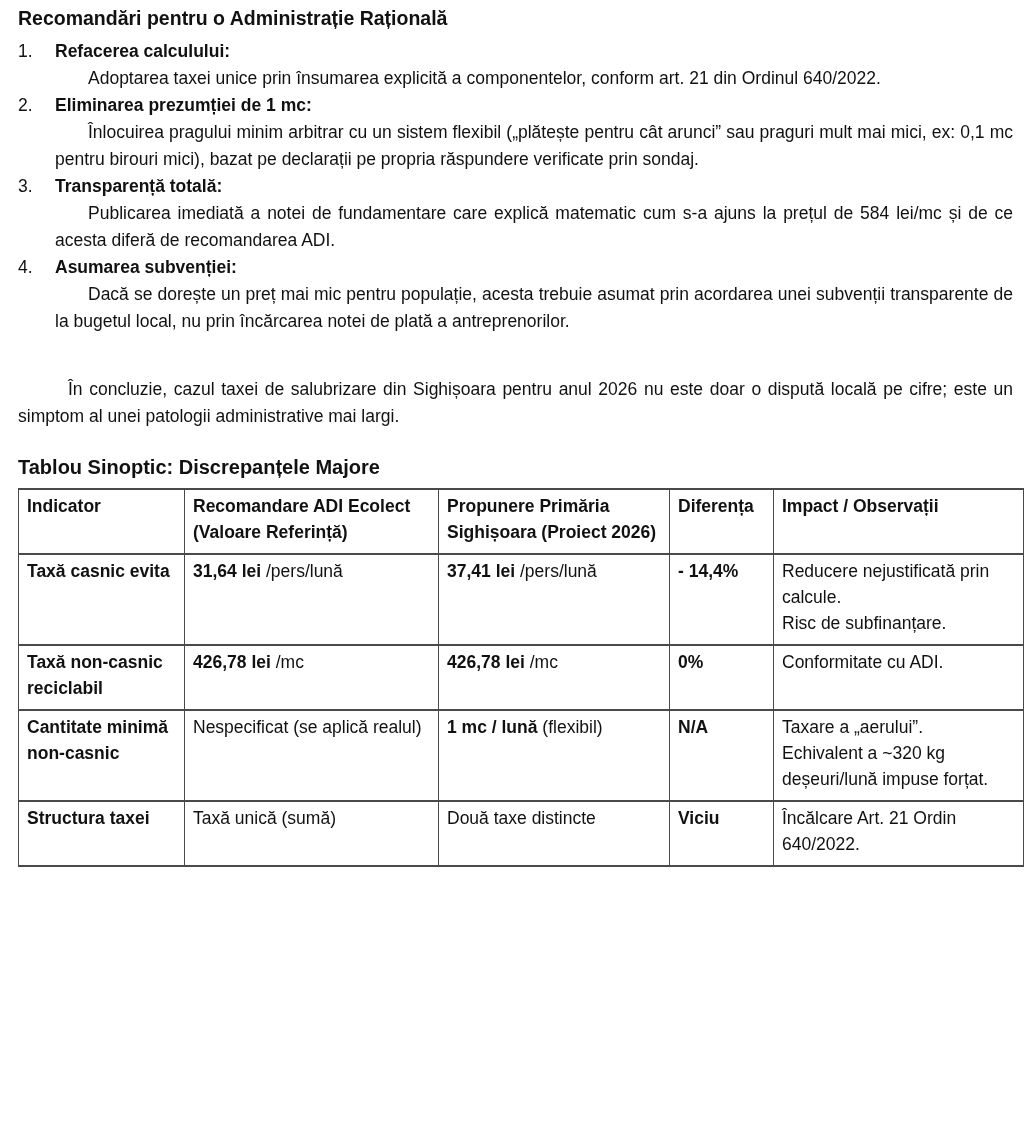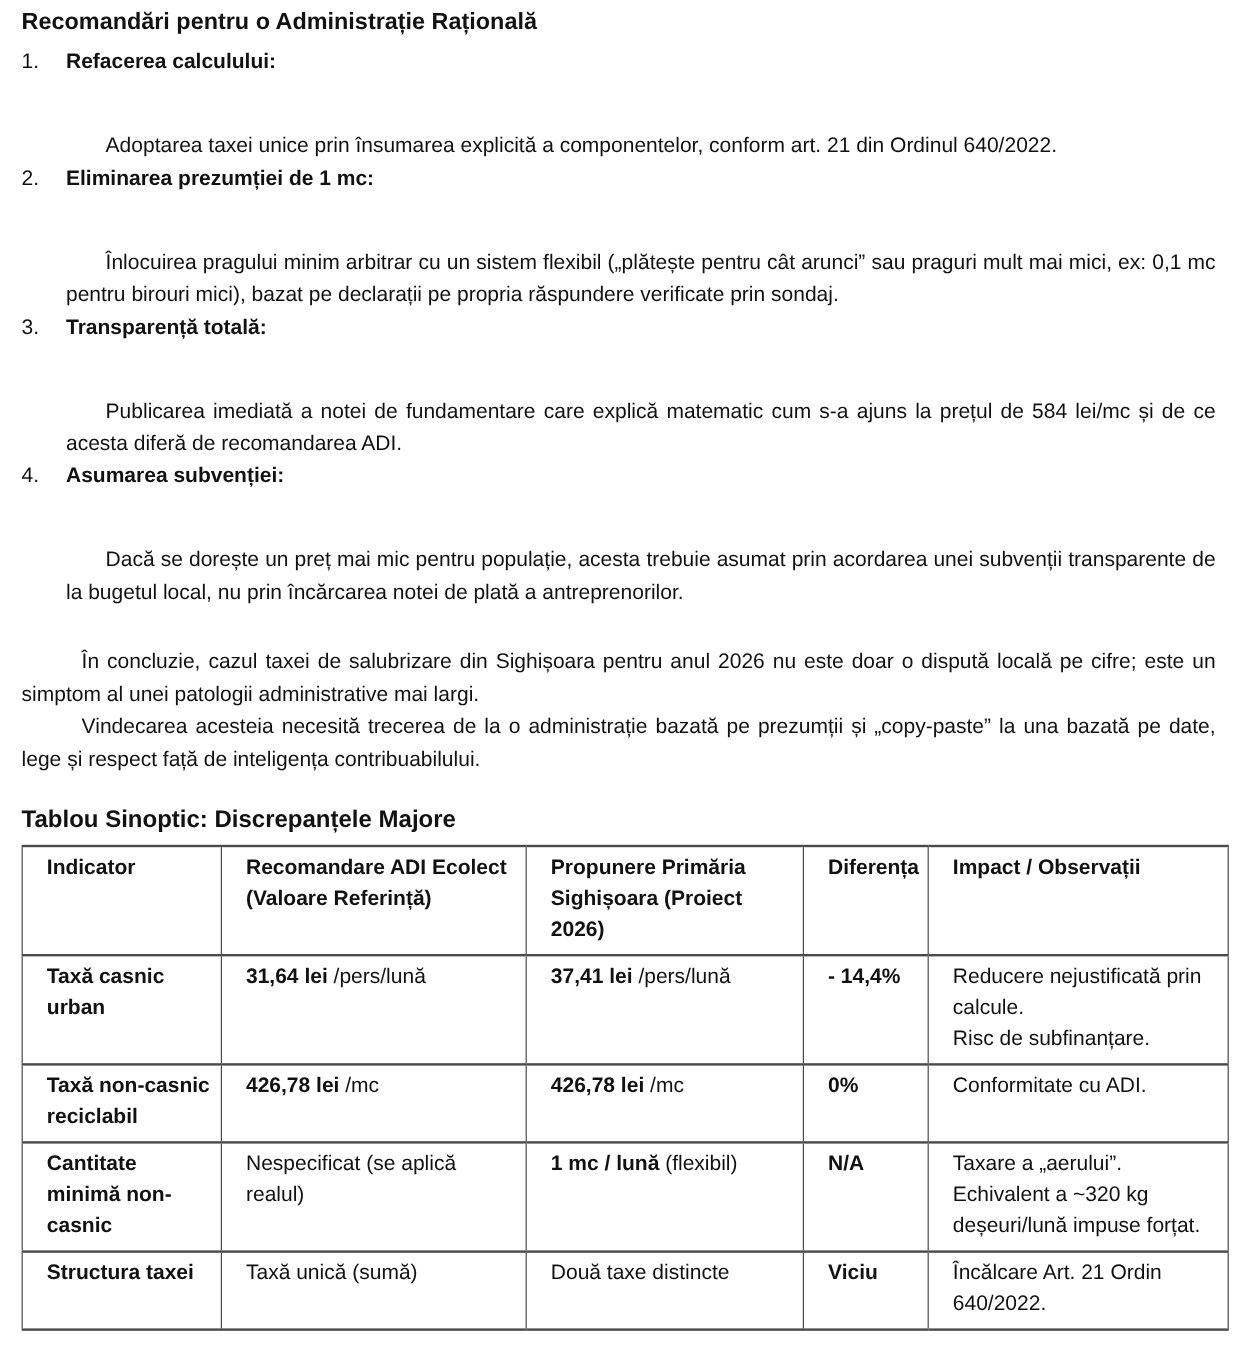--- a/index.html
+++ b/index.html
@@ -9,30 +9,30 @@
     font-family:Liberation Sans, sans-serif;
     font-size:17.5px; line-height:27px; color:#111111;
     overflow:hidden;
   }
   h1.doc-title { font-size:19.5px; line-height:24px; margin:0 0 8px 0; font-weight:bold; }
   p { margin:0; text-align:justify; }
   p.indent { text-indent:50px; }
   .rec-list { margin:0; padding:0; list-style:none; }
   .li-head { font-weight:bold; text-align:left; }
   .num { display:inline-block; width:37px; font-weight:normal; }
-  .li-body { margin-left:37px; text-indent:33px; text-align:justify;margin-top:43px; }
-  .gap-top { margin-top:31px; }
+  .li-body { margin-left:37px; text-indent:33px; text-align:justify; }
+  .gap-top { margin-top:41px; }
   h2.table-title { font-size:20px; line-height:24px; margin:25px 0 9px 0; font-weight:bold; }
   table.synoptic {
     border-collapse:collapse; table-layout:fixed; width:1005px;
     font-size:17.5px; line-height:26px; color:#111111;
   }
   table.synoptic th, table.synoptic td {
     border:1px solid #4a4a4a; border-top-width:2px; border-bottom-width:2px;
-    vertical-align:top; text-align:left; padding:3px 8px 8px 20px;
+    vertical-align:top; text-align:left; padding:3px 8px 8px 8px;
     overflow:hidden;
   }
   table.synoptic th { font-weight:bold; }
   .b { font-weight:bold; }
   .pre { white-space:pre-line; }
   td.c-diff { font-weight:bold; }
 </style>
 </head>
 <body>
 
@@ -54,21 +54,20 @@
       <div class="li-head"><span class="num">3.</span><span>Transparență totală:</span></div>
       <p class="li-body">Publicarea imediată a notei de fundamentare care explică matematic cum s-a ajuns la prețul de 584 lei/mc și de ce acesta diferă de recomandarea ADI.</p>
     </li>
     <li>
       <div class="li-head"><span class="num">4.</span><span>Asumarea subvenției:</span></div>
       <p class="li-body">Dacă se dorește un preț mai mic pentru populație, acesta trebuie asumat prin acordarea unei subvenții transparente de la bugetul local, nu prin încărcarea notei de plată a antreprenorilor.</p>
     </li>
   </ol>
 
   <p class="indent gap-top">În concluzie, cazul taxei de salubrizare din Sighișoara pentru anul 2026 nu este doar o dispută locală pe cifre; este un simptom al unei patologii administrative mai largi.</p>
-  <p class="indent">Vindecarea acesteia necesită trecerea de la o administrație bazată pe prezumții și „copy-paste” la una bazată pe date, lege și respect față de inteligența contribuabilului.</p>
 
   <h2 class="table-title">Tablou Sinoptic: Discrepanțele Majore</h2>
 
   <table class="synoptic">
     <colgroup>
       <col style="width:166px">
         <col style="width:254px">
         <col style="width:231px">
         <col style="width:104px">
         <col style="width:250px">
@@ -77,21 +76,21 @@
       <tr>
         <th>Indicator</th>
         <th>Recomandare ADI Ecolect (Valoare Referință)</th>
         <th>Propunere Primăria Sighișoara (Proiect 2026)</th>
         <th>Diferența</th>
         <th>Impact / Observații</th>
       </tr>
     </thead>
     <tbody>
       <tr>
-        <td class="b">Taxă casnic urban</td>
+        <td class="b">Taxă casnic evita</td>
         <td><span class="b">31,64 lei</span><span> /pers/lună</span></td>
         <td><span class="b">37,41 lei</span><span> /pers/lună</span></td>
         <td class="c-diff">- 14,4%</td>
         <td class="pre">Reducere nejustificată prin calcule.
 Risc de subfinanțare.</td>
       </tr>
       <tr>
         <td class="b">Taxă non-casnic reciclabil</td>
         <td><span class="b">426,78 lei</span><span> /mc</span></td>
         <td><span class="b">426,78 lei</span><span> /mc</span></td>

